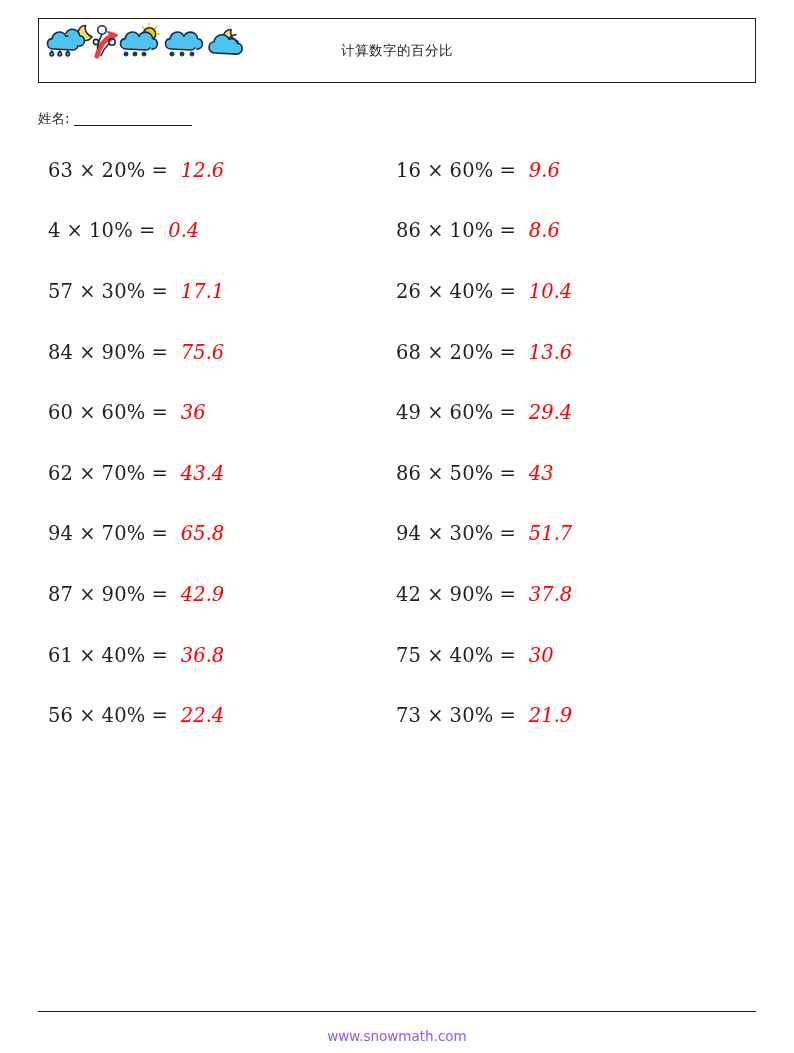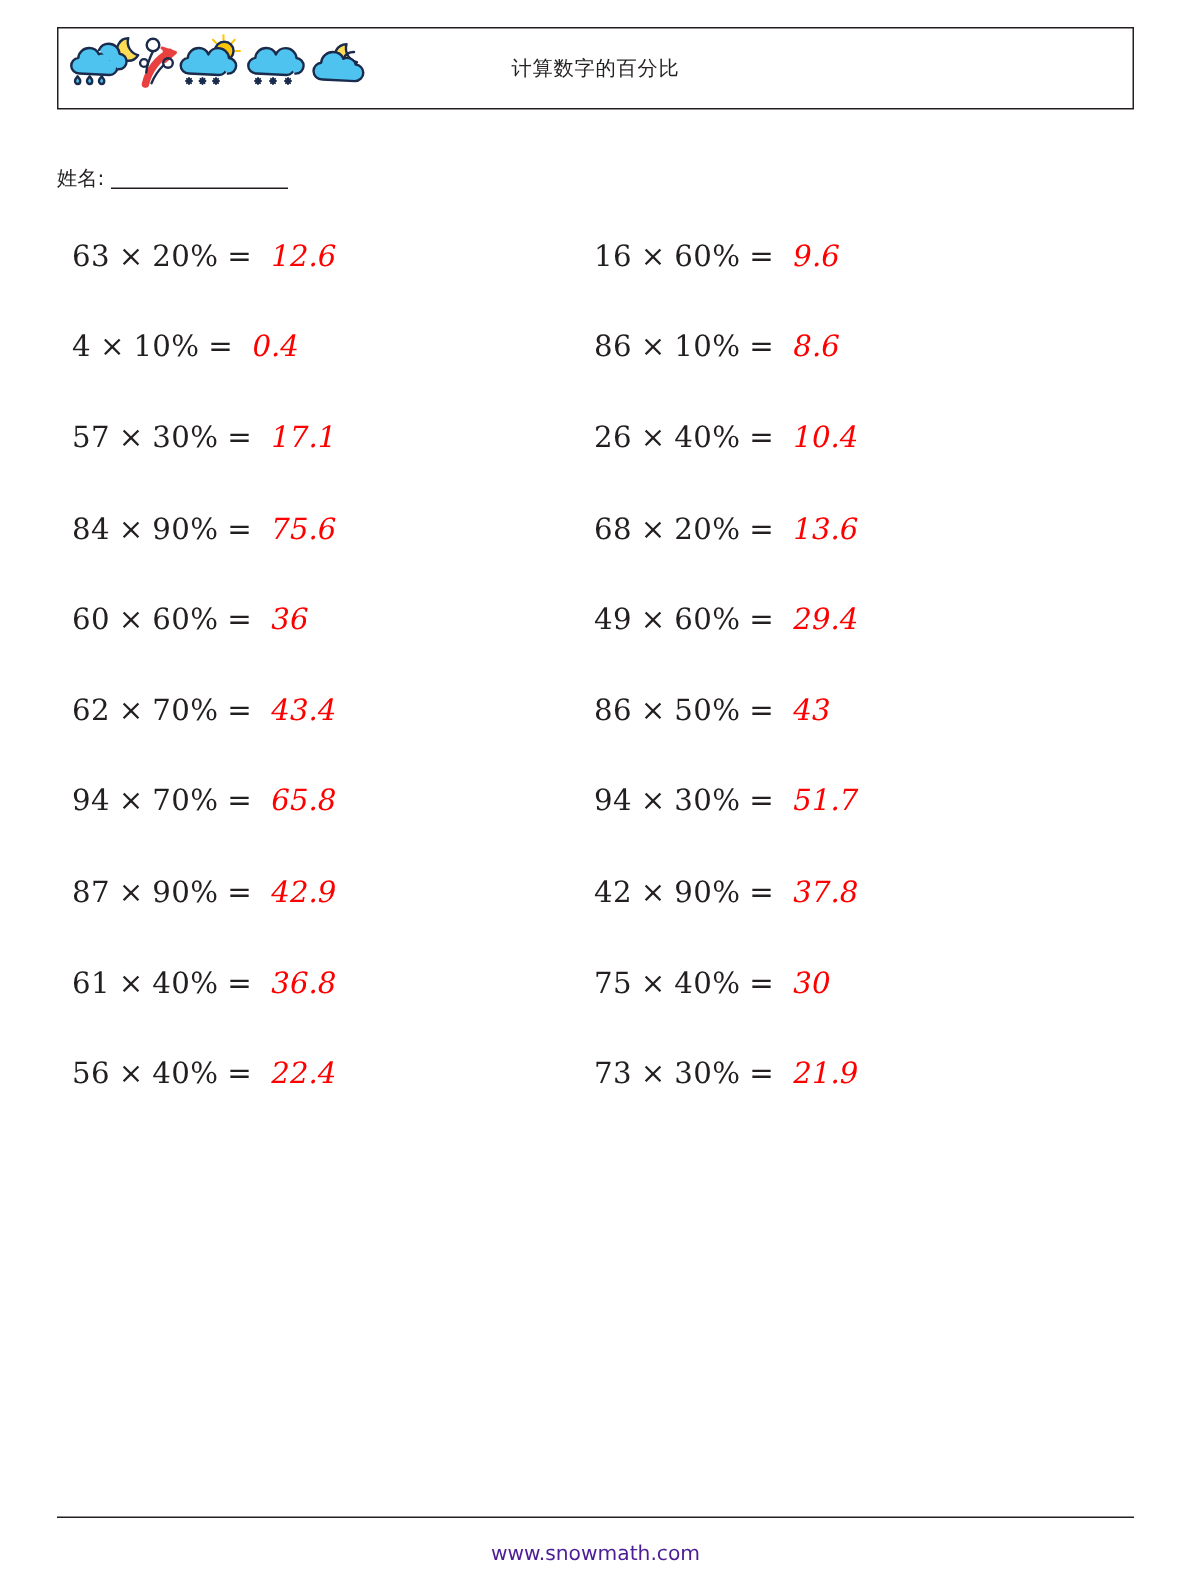--- a/index.html
+++ b/index.html
@@ -15,21 +15,21 @@
     color: #231f20;
     overflow: hidden;
   }
 
   
   .header-box {
     position: absolute;
     left: 38px;
     top: 18px;
     width: 718px;
-    height: 55px;
+    height: 65px;
     border: 1px solid #231f20;
     box-sizing: border-box;
     padding-left: 28px;
   }
   .header-icons {
     position: absolute;
     left: 6px;
     top: 2px;
     width: 240px;
     height: 44px;
@@ -125,21 +125,21 @@
     border-top: 1.6px solid #231f20;
   }
   .footer-text {
     position: absolute;
     left: 0;
     top: 1028px;
     width: 794px;
     text-align: center;
     font-size: 13.5px;
     font-family: "DejaVu Sans", "Liberation Sans", sans-serif;
-    color: #4c1d95;
+    color: #8b5cf6;
   }
 </style>
 </head>
 <body>
 
 <div class="header-box">
 
   <div class="header-icons">
     <svg width="240" height="44" viewBox="0 0 240 44" xmlns="http://www.w3.org/2000/svg">
       <g fill="none" stroke="#1a2b4c" stroke-width="1.6" stroke-linejoin="round" stroke-linecap="round">

